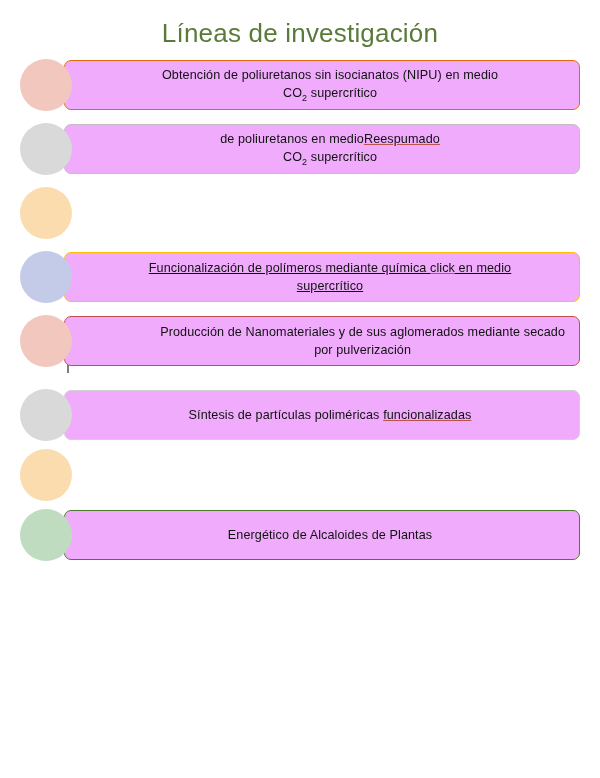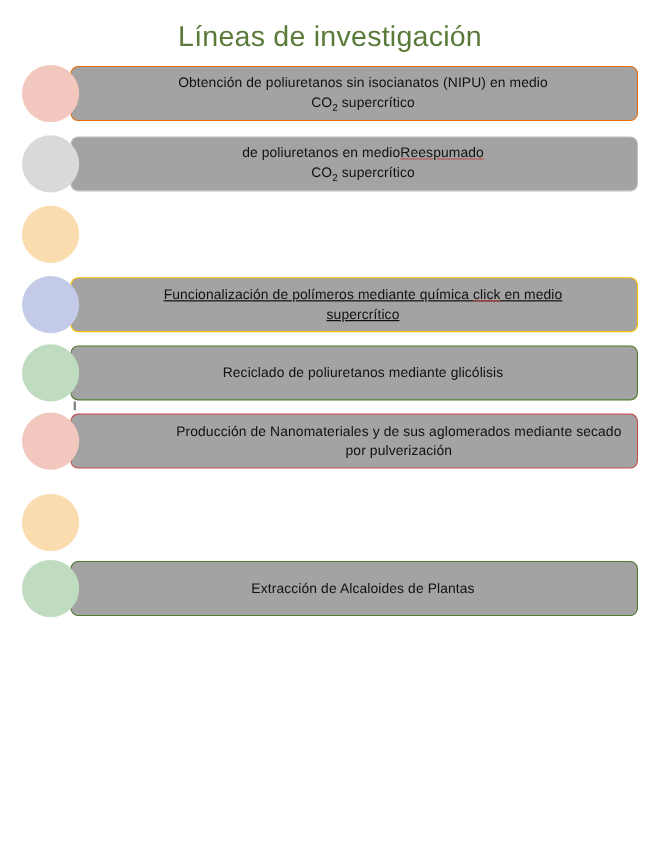--- a/index.html
+++ b/index.html
@@ -49,21 +49,21 @@
     border-radius: 50%;
     z-index: 2;
   }
   .box {
     position: relative;
     margin-left: 44px;
     flex: 1;
     min-height: 50px;
     border: 1.5px solid #888;
     border-radius: 7px;
-    background: #a3a3a3;
+    background: #f0abfc;
     display: flex;
     align-items: center;
     justify-content: center;
     text-align: center;
     padding: 4px 14px 4px 30px;
     box-sizing: border-box;
     z-index: 1;
   }
   .box-text {
     font-size: 12.6px;
@@ -106,36 +106,36 @@
       </div>
       <div class="row" style="height: 56px; margin-bottom: 8px;">
         <div class="bullet" style="background: rgb(251, 220, 174);"></div>
       </div>
       <div class="row" style="height: 56px; margin-bottom: 8px;">
         <div class="bullet" style="background: rgb(196, 203, 232);"></div>
         <div class="box" style="border-color: rgb(255, 192, 0); text-decoration: underline;">
           <div class="box-text">Funcionalización de polímeros mediante química <span class="u">click</span> en medio<br>supercrítico</div>
         </div>
       </div>
-      <div class="row" style="height: 52px; margin-bottom: 8px;">
-        <div class="bullet" style="background: rgb(192, 220, 192);"></div>
-        <div class="box" style="border-color: rgb(78, 123, 48);">
-          <div class="box-text">Reciclado de poliuretanos mediante glicólisis</div>
-        </div>
-      </div>
       <div class="row" style="height: 56px; margin-bottom: 20px;">
         <div class="bullet" style="background: rgb(242, 199, 189);"></div>
         <div class="box" style="border-color: rgb(192, 80, 77); justify-content: flex-end;">
           <div class="box-text">Producción de Nanomateriales y de sus aglomerados mediante secado<br>por pulverización</div>
+        </div>
+      </div>
+      <div class="row" style="height: 52px; margin-bottom: 8px;">
+        <div class="bullet" style="background: rgb(217, 217, 217);"></div>
+        <div class="box" style="border-color: rgb(208, 208, 208);">
+          <div class="box-text">Síntesis de partículas poliméricas <span class="u">funcionalizadas</span></div>
         </div>
       </div>
       <div class="row" style="height: 52px; margin-bottom: 8px;">
         <div class="bullet" style="background: rgb(251, 220, 174);"></div>
       </div>
       <div class="row" style="height: 52px; margin-bottom: 0px;">
         <div class="bullet" style="background: rgb(192, 220, 192);"></div>
         <div class="box" style="border-color: rgb(78, 123, 48);">
-          <div class="box-text">Extracción de Alcaloides de Plantas</div>
+          <div class="box-text">Energético de Alcaloides de Plantas</div>
         </div>
       </div>
       <div class="connector" style="top: 308px; height: 8px;"></div>
     </div>
 </div>
 
 </body></html>

